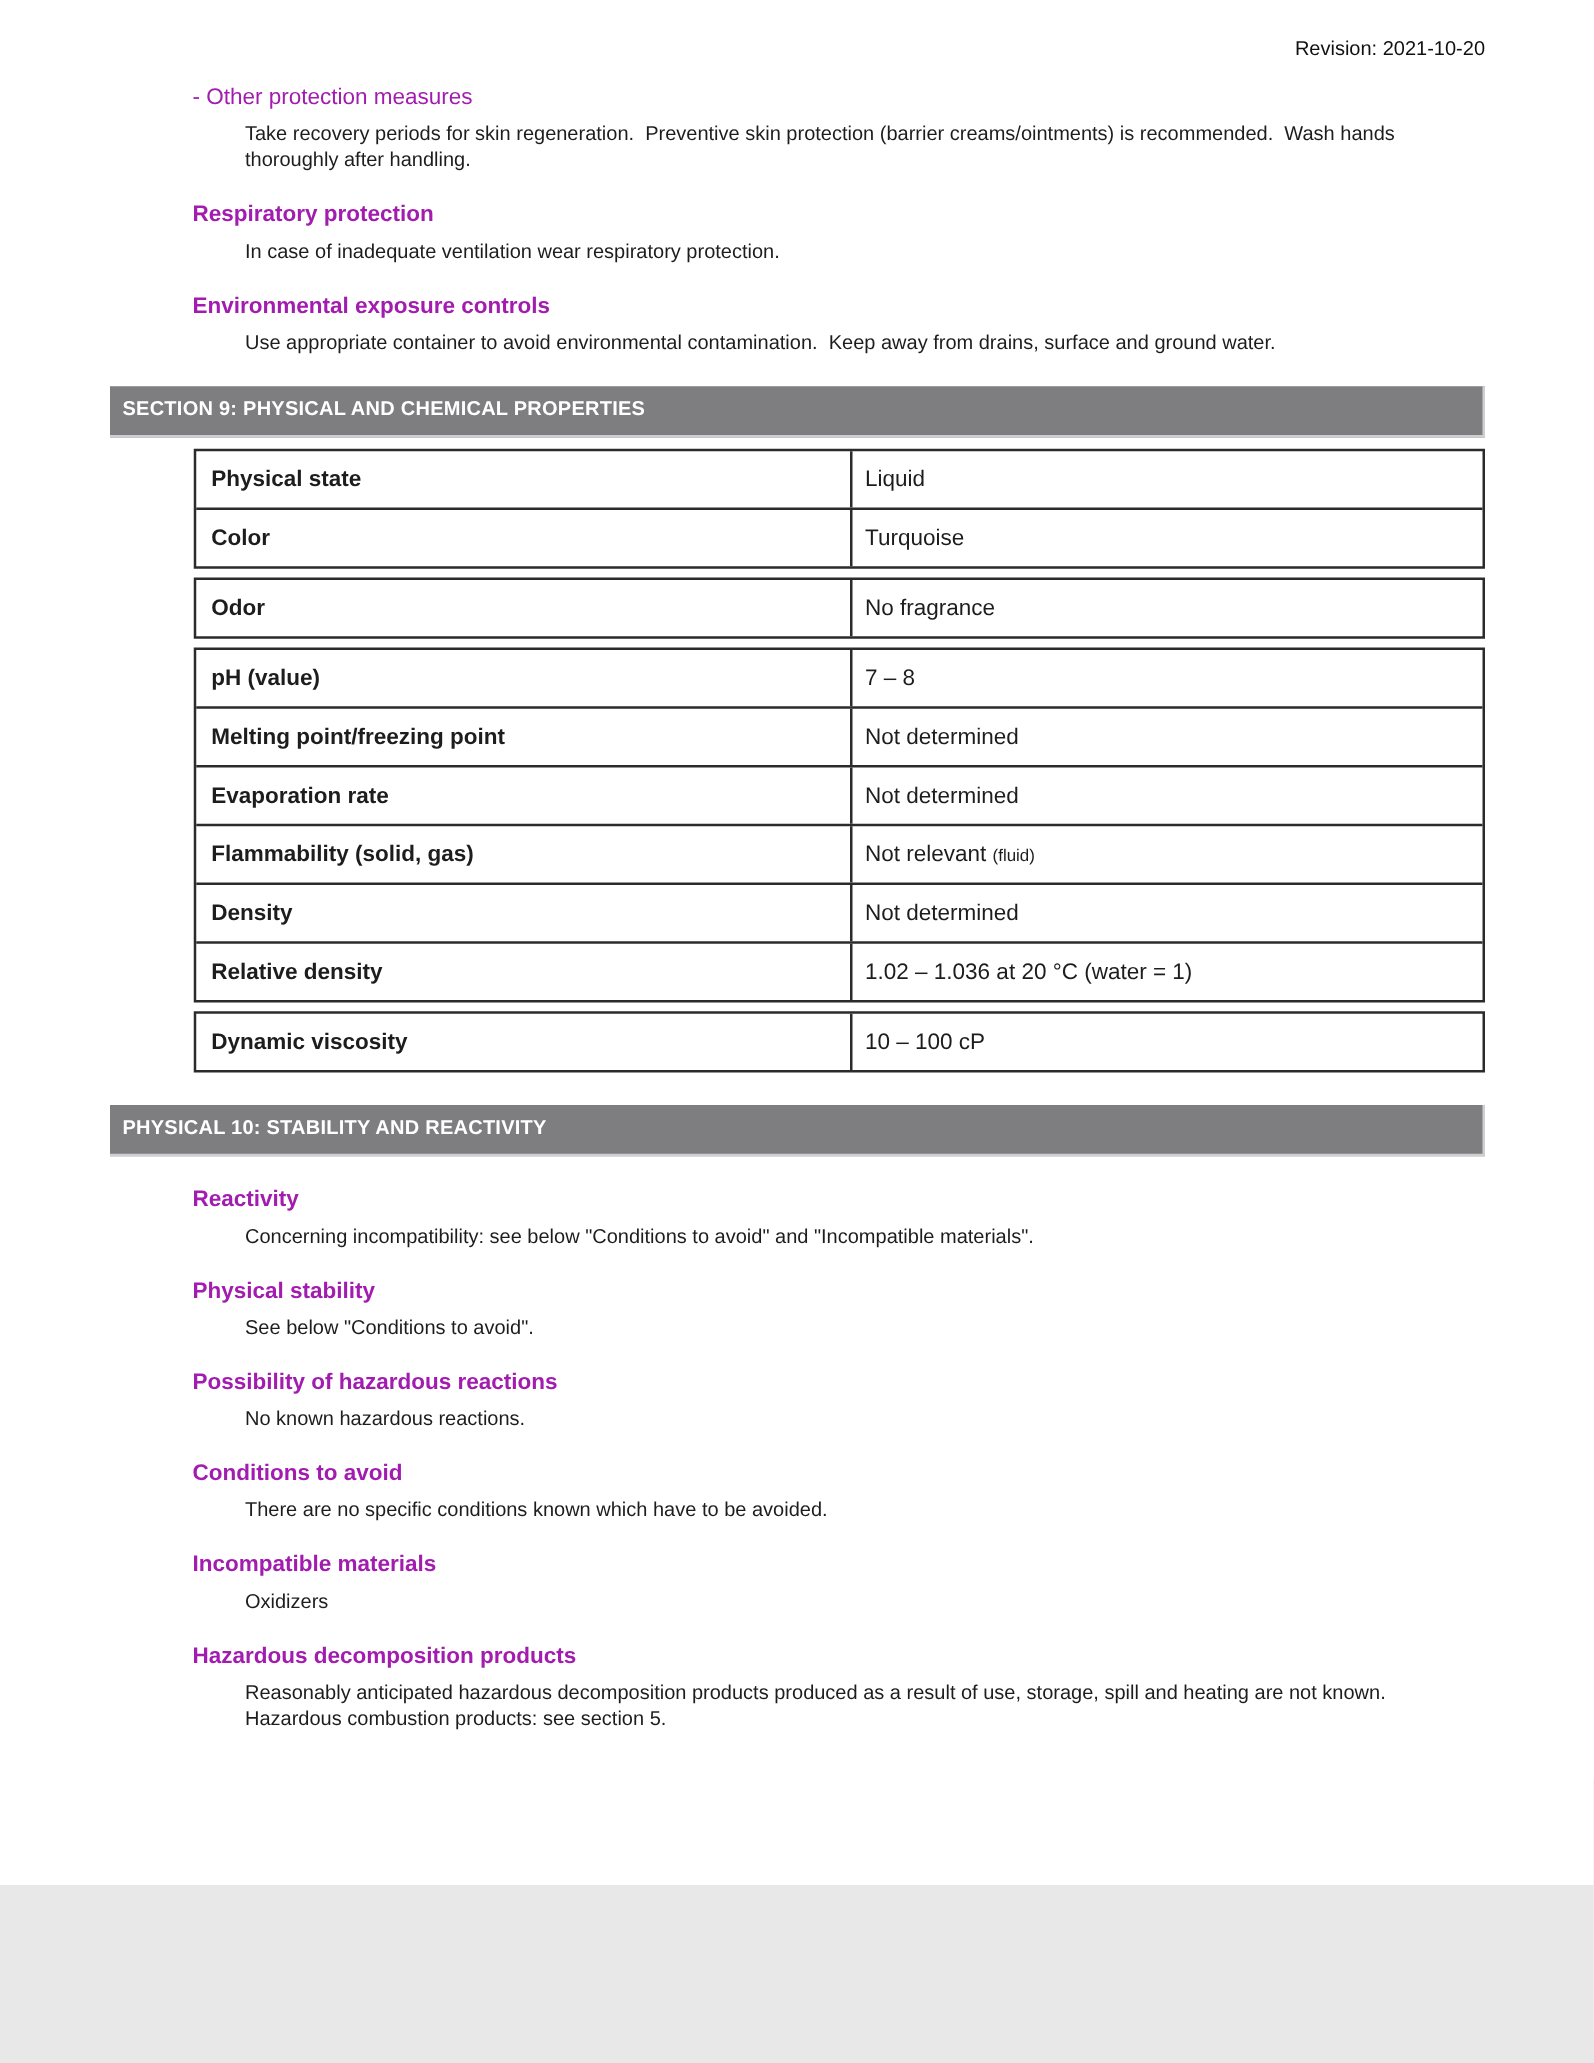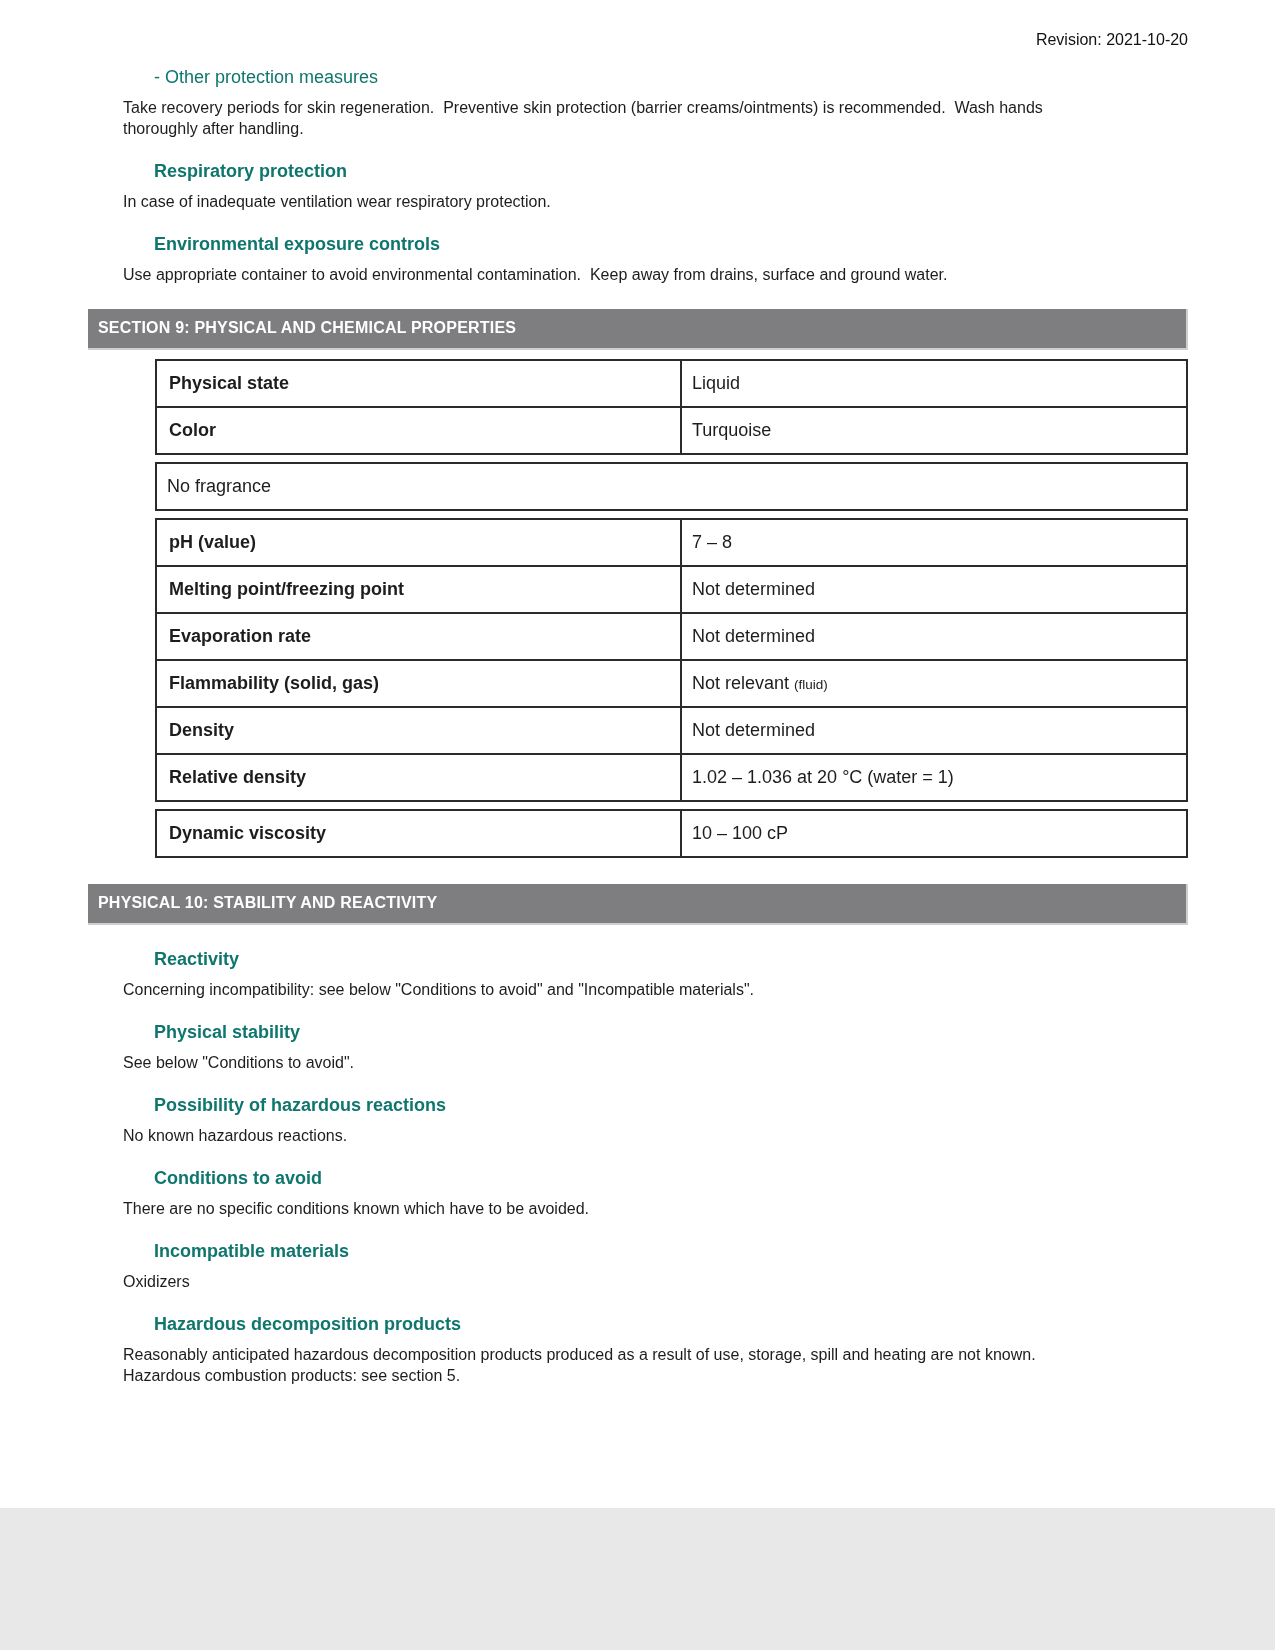--- a/index.html
+++ b/index.html
@@ -9,26 +9,26 @@
     margin:0 auto;
     background:#ffffff;
     font-family:"Liberation Sans", sans-serif;
     color:#1d1d1d;
     overflow:hidden;
     box-sizing:border-box;
     padding:30px 87px 0 88px;
   }
   .revision { text-align:right; font-size:16px; line-height:19px; color:#111; }
 
-  .h2 { font-size:18px; line-height:24px; margin:20px 0 8px 66px; color:#0f766e; }
+  .h2 { font-size:18px; line-height:24px; margin:20px 0 8px 66px; color:#a21caf; }
   .h2.bold { font-weight:bold; }
   .h2.first { margin-top:16px; }
   .para {
     font-size:16px; line-height:21px;
-    margin:0 0 0 35px;
+    margin:0 0 0 108px;
     max-width:958px;
     white-space:pre-wrap;
     color:#1d1d1d;
   }
 
   .secbar {
     margin-top:24px;
     height:41px;
     background:#7e7e81;
     border-right:2px solid #cfcfd1;
@@ -109,20 +109,21 @@
       <div class="tvalue">Liquid</div>
     </div>
     <div class="trow">
       <div class="tlabel">Color</div>
       <div class="tvalue">Turquoise</div>
     </div>
   </div>
 
   <div class="tgroup">
     <div class="trow">
+      <div class="tlabel">Odor</div>
       <div class="tvalue">No fragrance</div>
     </div>
   </div>
 
   <div class="tgroup">
     <div class="trow">
       <div class="tlabel">pH (value)</div>
       <div class="tvalue">7 – 8</div>
     </div>
     <div class="trow">

